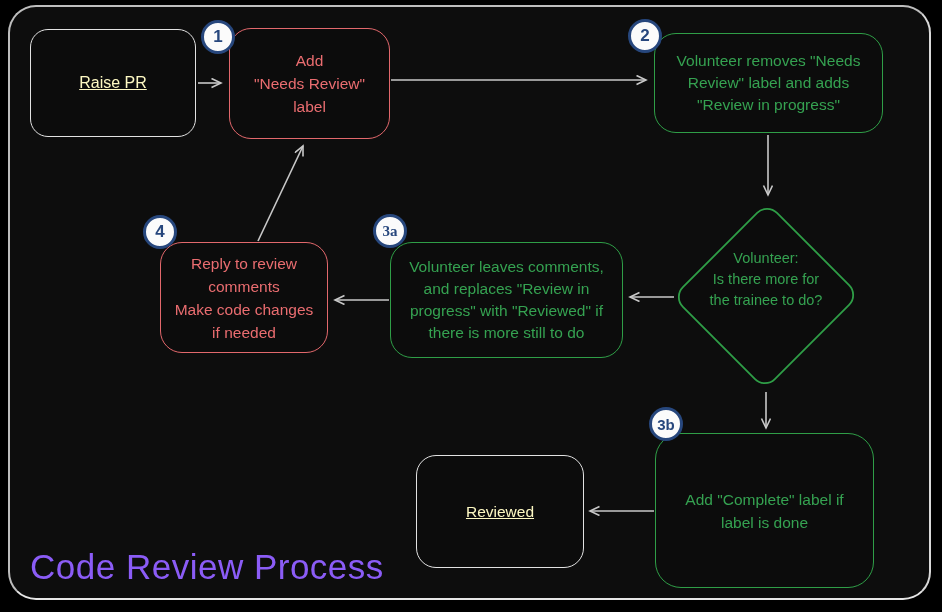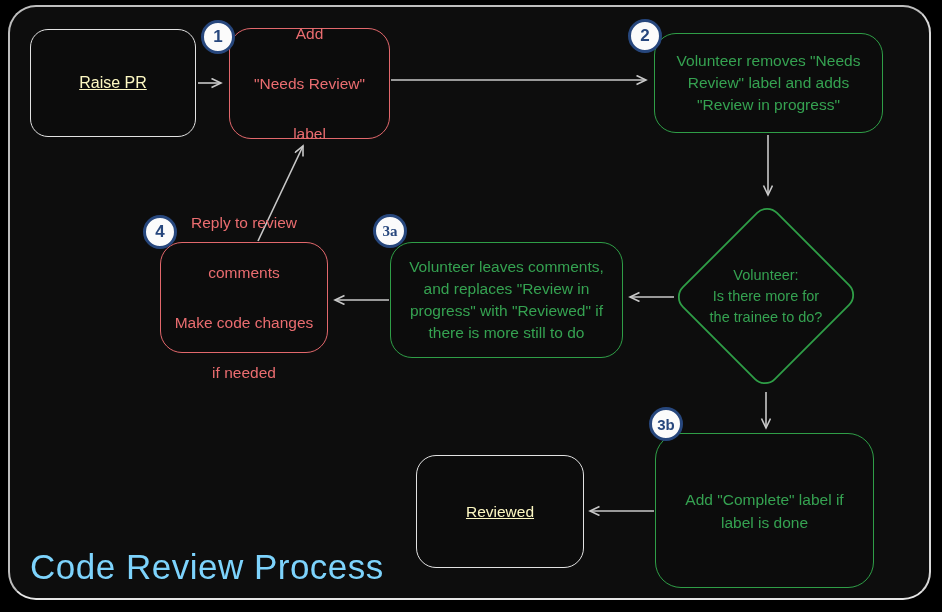--- a/index.html
+++ b/index.html
@@ -52,39 +52,38 @@
     color: #fef9c3;
     font-size: 16px;
     line-height: 22px;
     text-decoration: underline;
   }
   .node.red {
     border: 1.6px solid #e2686c;
     color: #ea6d70;
     font-size: 15.5px;
     line-height: 23px;
-    gap: 27px;
   }
   .node.green {
     border: 1.6px solid #2f9e47;
     color: #35a251;
     font-size: 15.5px;
     line-height: 23px;
   }
   #node-raise-pr   { left: 30px;  top: 29px;  width: 166px; height: 108px; border-radius: 18px; }
   #node-add-needs  { left: 229px; top: 28px;  width: 161px; height: 111px; border-radius: 22px; }
   #node-removes    { left: 654px; top: 33px;  width: 229px; height: 100px; border-radius: 22px; line-height: 22px; }
   #node-leaves     { left: 390px; top: 242px; width: 233px; height: 116px; border-radius: 22px; line-height: 22px; }
   #node-reply      { left: 160px; top: 242px; width: 168px; height: 111px; border-radius: 22px; }
   #node-add-compl  { left: 655px; top: 433px; width: 219px; height: 155px; border-radius: 26px; }
   #node-complete   { left: 416px; top: 455px; width: 168px; height: 113px; border-radius: 20px; font-size: 15.5px; }
   .decision-label {
     position: absolute;
     left: 671px;
-    top: 251px;
+    top: 234px;
     width: 190px;
     height: 90px;
     display: flex;
     flex-direction: column;
     align-items: center;
     justify-content: center;
     text-align: center;
     color: #35a251;
     font-size: 14.5px;
     line-height: 21px;
@@ -110,21 +109,21 @@
   #badge-1  { left: 201px; top: 20px; }
   #badge-2  { left: 628px; top: 19px; }
   #badge-3a { left: 373px; top: 214px; font-family: Liberation Serif, serif; }
   #badge-4  { left: 143px; top: 215px; }
   #badge-3b { left: 649px; top: 407px; }
   .title {
     position: absolute;
     left: 30px;
     top: 547px;
     font-size: 35px;
-    color: #7dd3fc;
+    color: #8b5cf6;
     letter-spacing: 0.5px;
     white-space: nowrap;
   }
 </style>
 </head>
 <body>
 
 <div class="stage">
 
   <div class="frame"></div>

